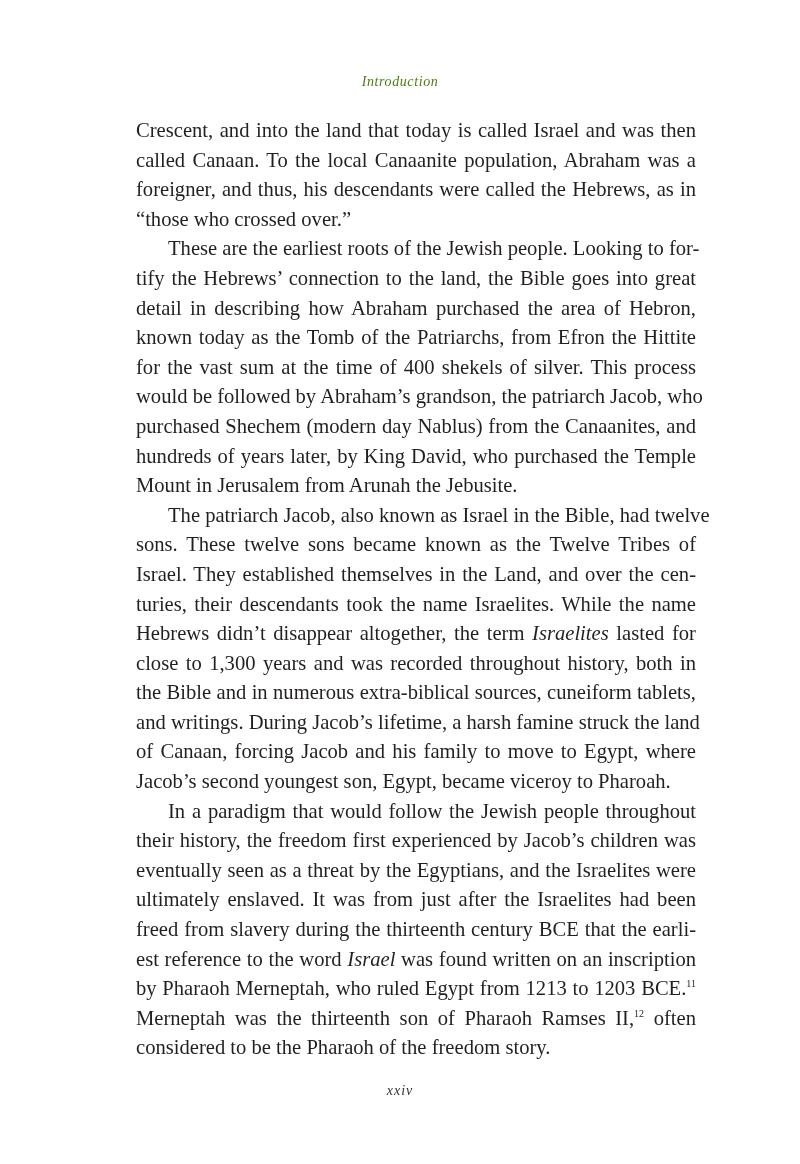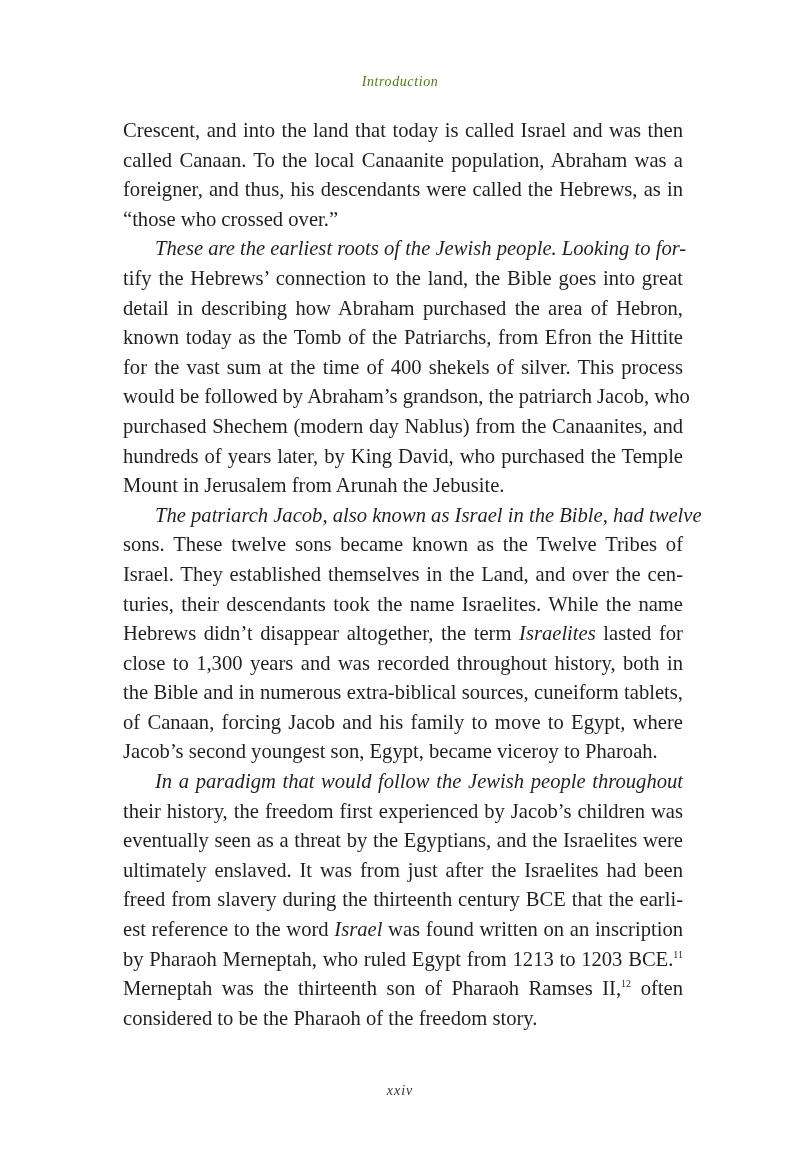--- a/index.html
+++ b/index.html
@@ -22,42 +22,41 @@
     width: 800px;
     text-align: center;
     font-style: italic;
     font-size: 14px;
     letter-spacing: 0.6px;
     color: #4d7c0f;
   }
   .text-block {
     position: absolute;
     top: 116px;
-    left: 123px;
+    left: 136px;
     width: 560px;
     font-size: 20.6px;
     line-height: 29.6px;
     text-align: justify;
     hyphens: manual;
   }
   .text-block p {
     margin: 0;
   }
   .text-block .line {
     display: block;
     text-align: justify;
     text-align-last: justify;
     white-space: nowrap;
   }
   .text-block .line.last {
     text-align-last: left;
   }
   .text-block .line.indent {
     padding-left: 32px;
-    font-style: italic;
   }
   em { }
   sup {
     font-size: 10px;
     vertical-align: 8px;
     line-height: 0;
   }
   .folio {
     position: absolute;
     top: 1083px;
@@ -94,20 +93,21 @@
       <span class="line last">Mount in Jerusalem from Arunah the Jebusite.</span>
     </p>
     <p>
       <span class="line indent">The patriarch Jacob, also known as Israel in the Bible, had twelve</span>
       <span class="line">sons. These twelve sons became known as the Twelve Tribes of</span>
       <span class="line">Israel. They established themselves in the Land, and over the cen-</span>
       <span class="line">turies, their descendants took the name Israelites. While the name</span>
       <span class="line">Hebrews didn’t disappear altogether, the term <em>Israelites</em> lasted for</span>
       <span class="line">close to 1,300 years and was recorded throughout history, both in</span>
       <span class="line">the Bible and in numerous extra-biblical sources, cuneiform tablets,</span>
+      <span class="line">and writings. During Jacob’s lifetime, a harsh famine struck the land</span>
       <span class="line">of Canaan, forcing Jacob and his family to move to Egypt, where</span>
       <span class="line last">Jacob’s second youngest son, Egypt, became viceroy to Pharoah.</span>
     </p>
     <p>
       <span class="line indent">In a paradigm that would follow the Jewish people throughout</span>
       <span class="line">their history, the freedom first experienced by Jacob’s children was</span>
       <span class="line">eventually seen as a threat by the Egyptians, and the Israelites were</span>
       <span class="line">ultimately enslaved. It was from just after the Israelites had been</span>
       <span class="line">freed from slavery during the thirteenth century BCE that the earli-</span>
       <span class="line">est reference to the word <em>Israel</em> was found written on an inscription</span>

